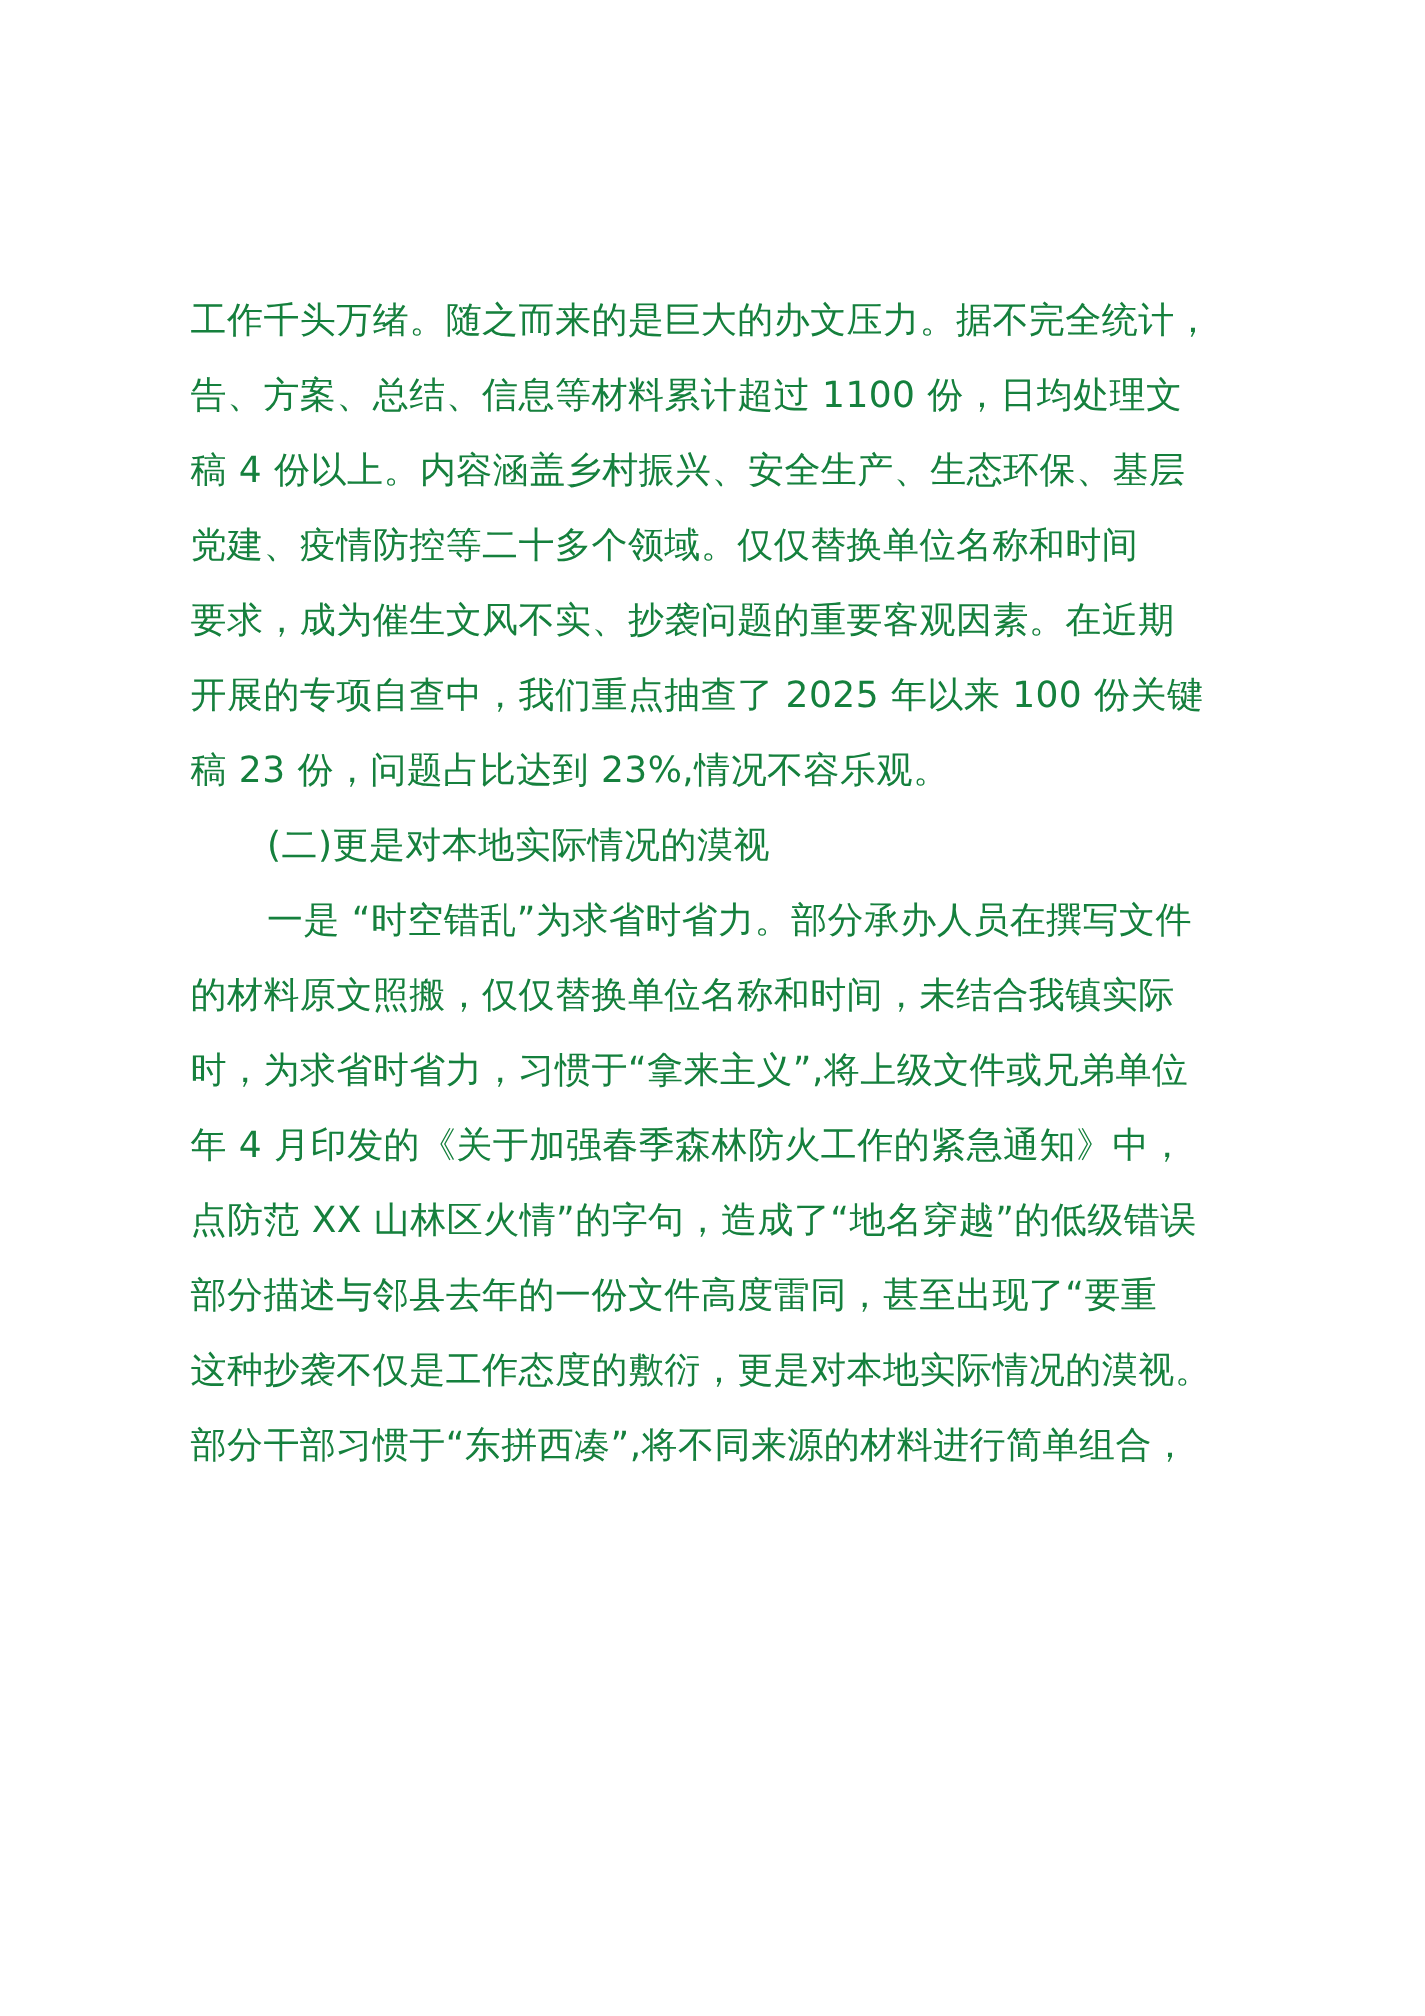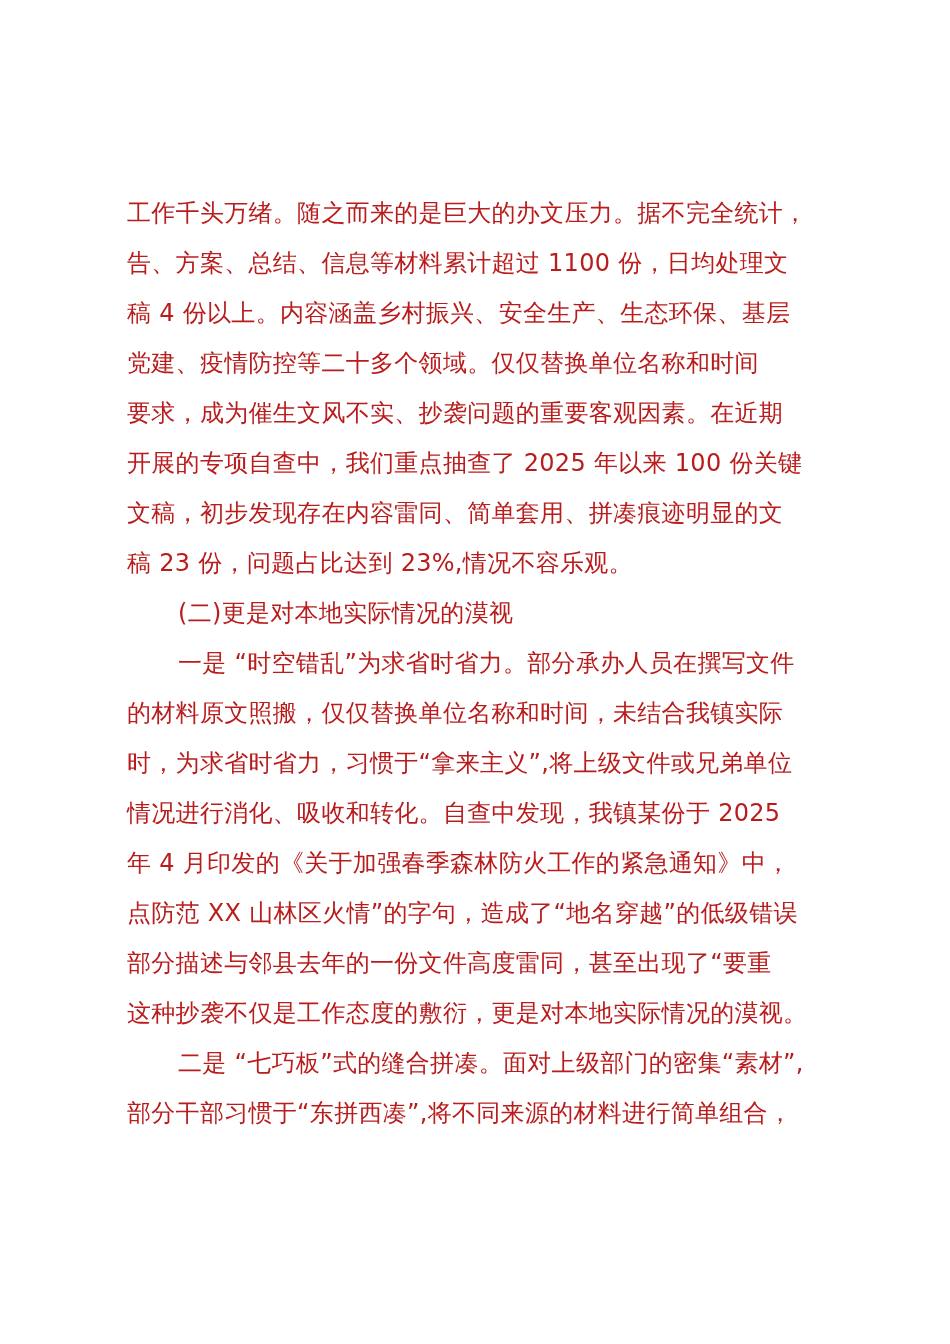--- a/index.html
+++ b/index.html
@@ -22,21 +22,21 @@
       background: #ffffff;
     }
     .content {
       position: absolute;
       left: 127px;
       top: 188px;
       width: 700px;
       font-family: "DejaVu Sans", "Liberation Sans", sans-serif;
       font-size: 24px;
       line-height: 50px;
-      color: #b91c1c;
+      color: #15803d;
     }
     .line {
       display: block;
       white-space: nowrap;
       height: 50px;
       letter-spacing: 0.3px;
     }
     .indent {
       padding-left: 51px;
     }
@@ -47,38 +47,35 @@
 <div class="page">
   <div class="content">
 
     <div>
       <span class="line">工作千头万绪。随之而来的是巨大的办文压力。据不完全统计，</span>
       <span class="line">告、方案、总结、信息等材料累计超过 1100 份，日均处理文</span>
       <span class="line">稿 4 份以上。内容涵盖乡村振兴、安全生产、生态环保、基层</span>
       <span class="line">党建、疫情防控等二十多个领域。仅仅替换单位名称和时间</span>
       <span class="line">要求，成为催生文风不实、抄袭问题的重要客观因素。在近期</span>
       <span class="line">开展的专项自查中，我们重点抽查了 2025 年以来 100 份关键</span>
-      <span class="line">文稿，初步发现存在内容雷同、简单套用、拼凑痕迹明显的文</span>
       <span class="line">稿 23 份，问题占比达到 23%,情况不容乐观。</span>
     </div>
 
     <div>
       <span class="line indent">(二)更是对本地实际情况的漠视</span>
     </div>
 
     <div>
       <span class="line indent">一是 “时空错乱”为求省时省力。部分承办人员在撰写文件</span>
       <span class="line">的材料原文照搬，仅仅替换单位名称和时间，未结合我镇实际</span>
       <span class="line">时，为求省时省力，习惯于“拿来主义”,将上级文件或兄弟单位</span>
-      <span class="line">情况进行消化、吸收和转化。自查中发现，我镇某份于 2025</span>
       <span class="line">年 4 月印发的《关于加强春季森林防火工作的紧急通知》中，</span>
       <span class="line">点防范 XX 山林区火情”的字句，造成了“地名穿越”的低级错误</span>
       <span class="line">部分描述与邻县去年的一份文件高度雷同，甚至出现了“要重</span>
       <span class="line">这种抄袭不仅是工作态度的敷衍，更是对本地实际情况的漠视。</span>
     </div>
 
     <div>
-      <span class="line indent">二是 “七巧板”式的缝合拼凑。面对上级部门的密集“素材”,</span>
       <span class="line">部分干部习惯于“东拼西凑”,将不同来源的材料进行简单组合，</span>
     </div>
 
   </div>
 </div>
 
 </body></html>

